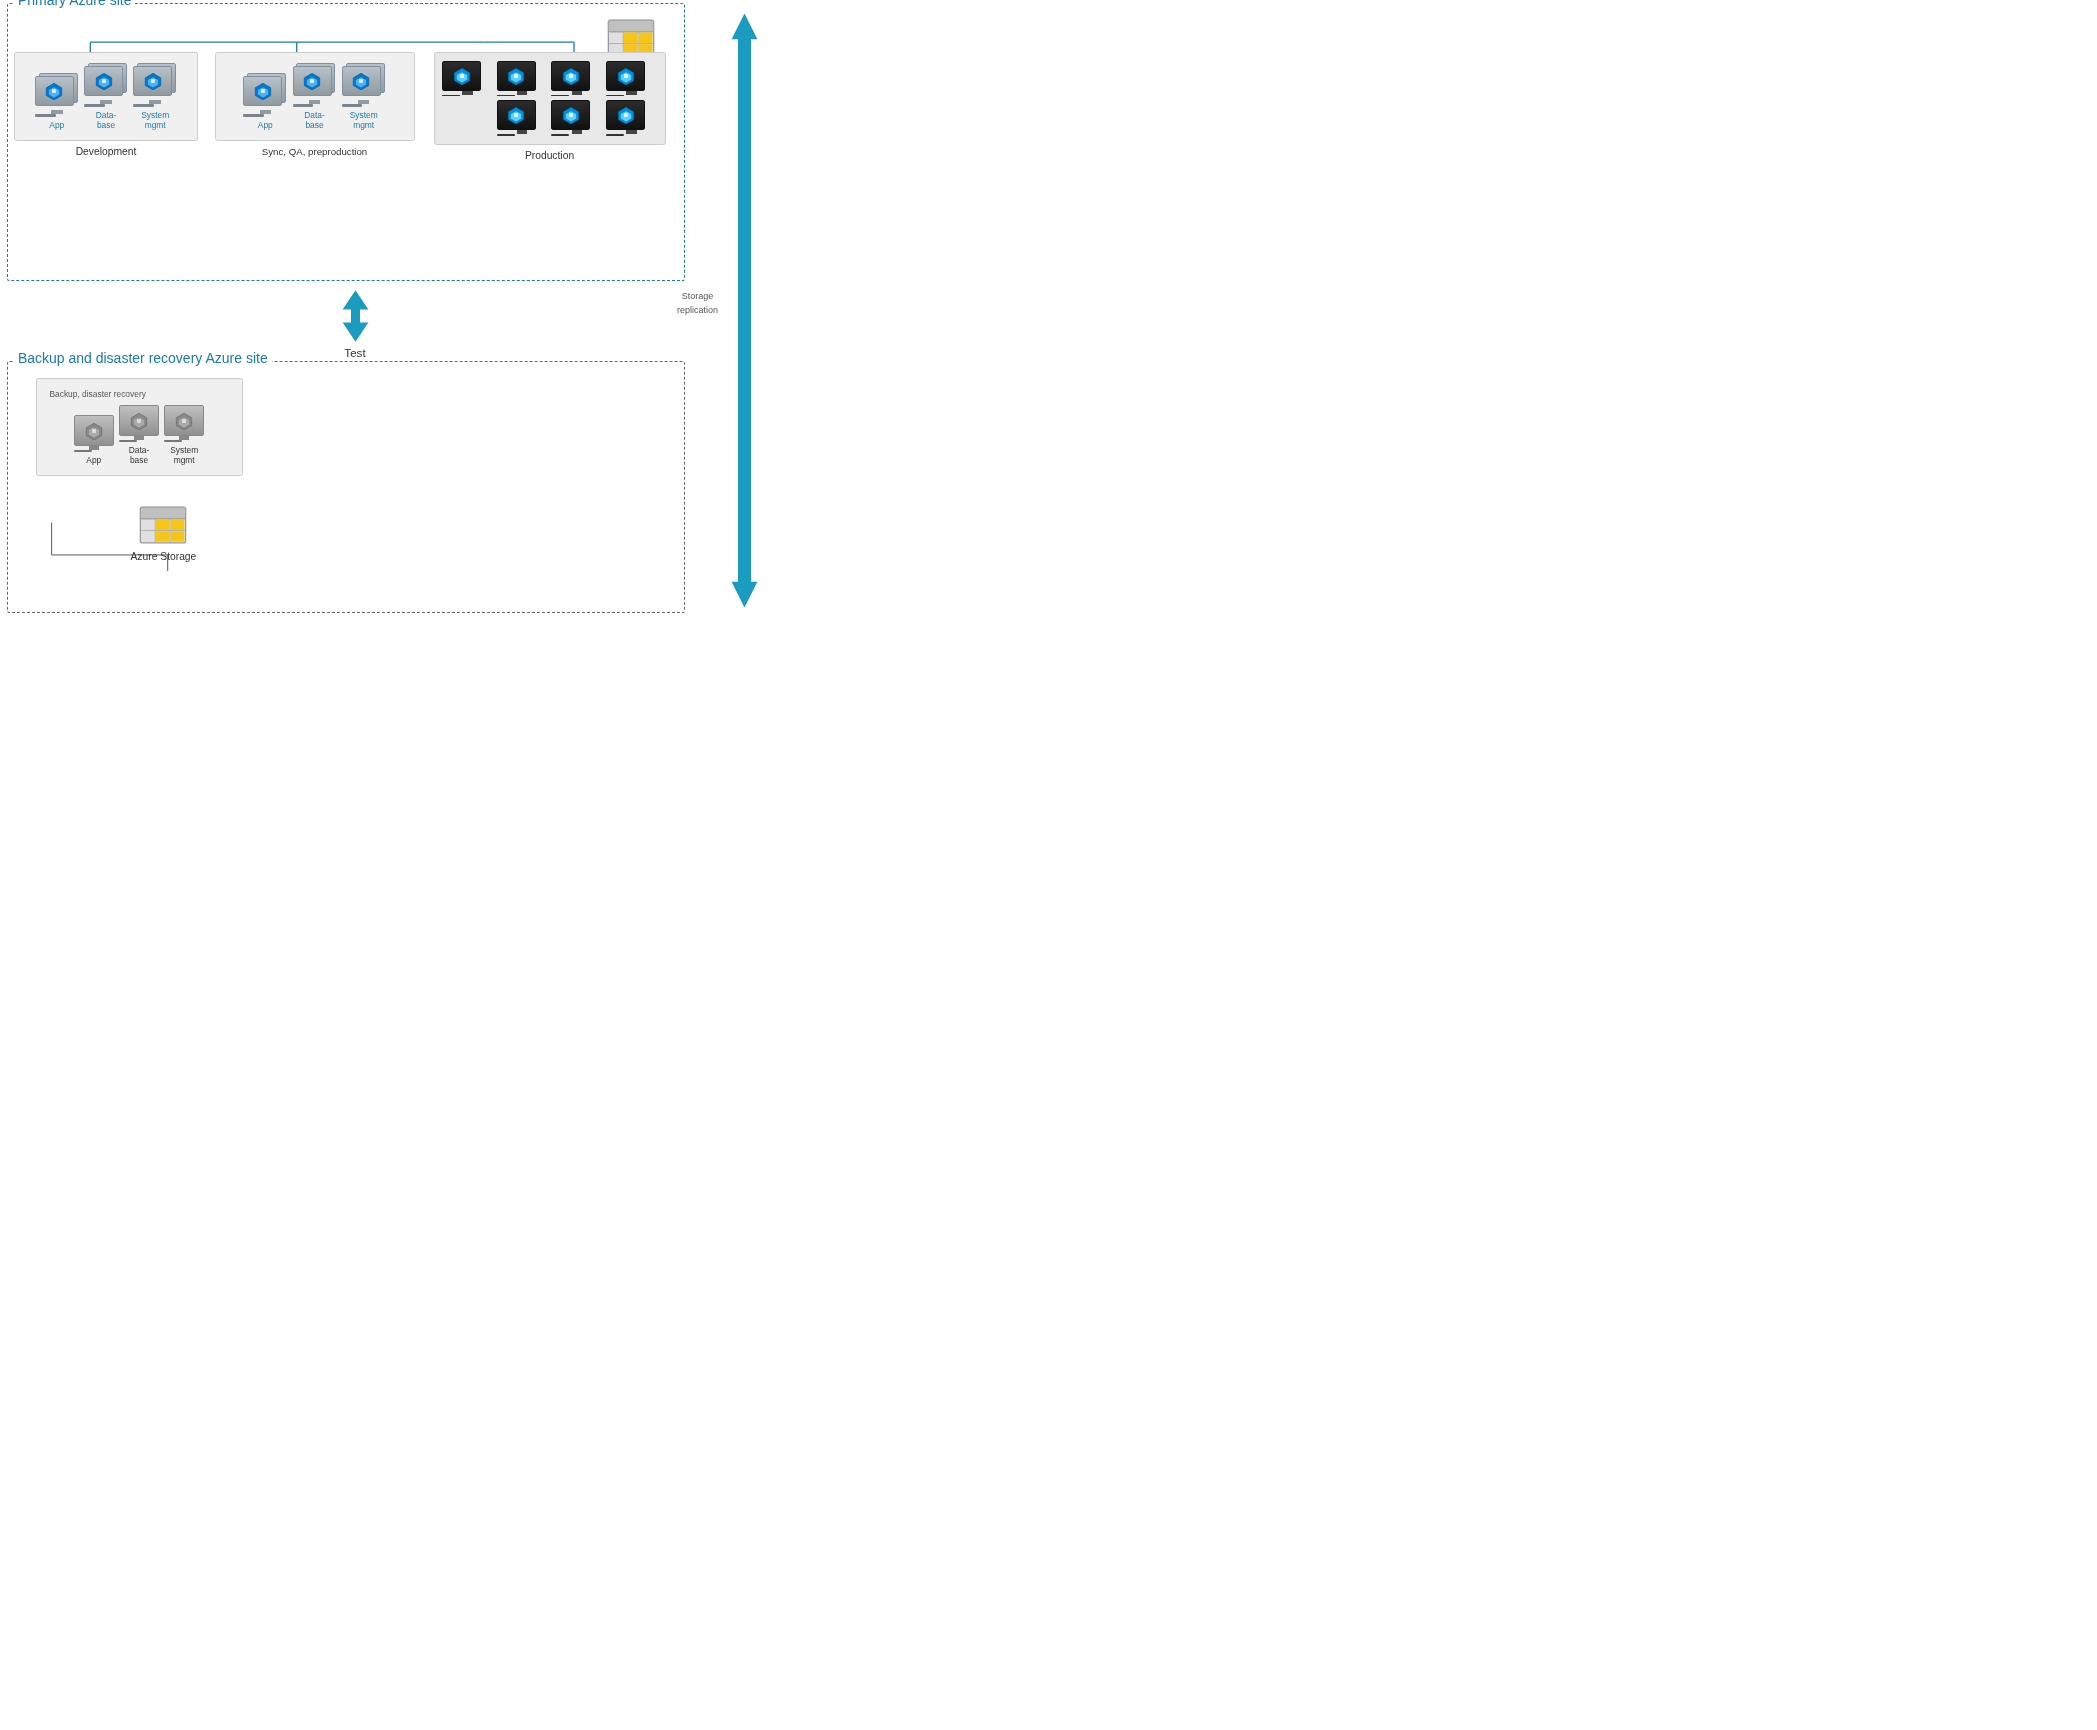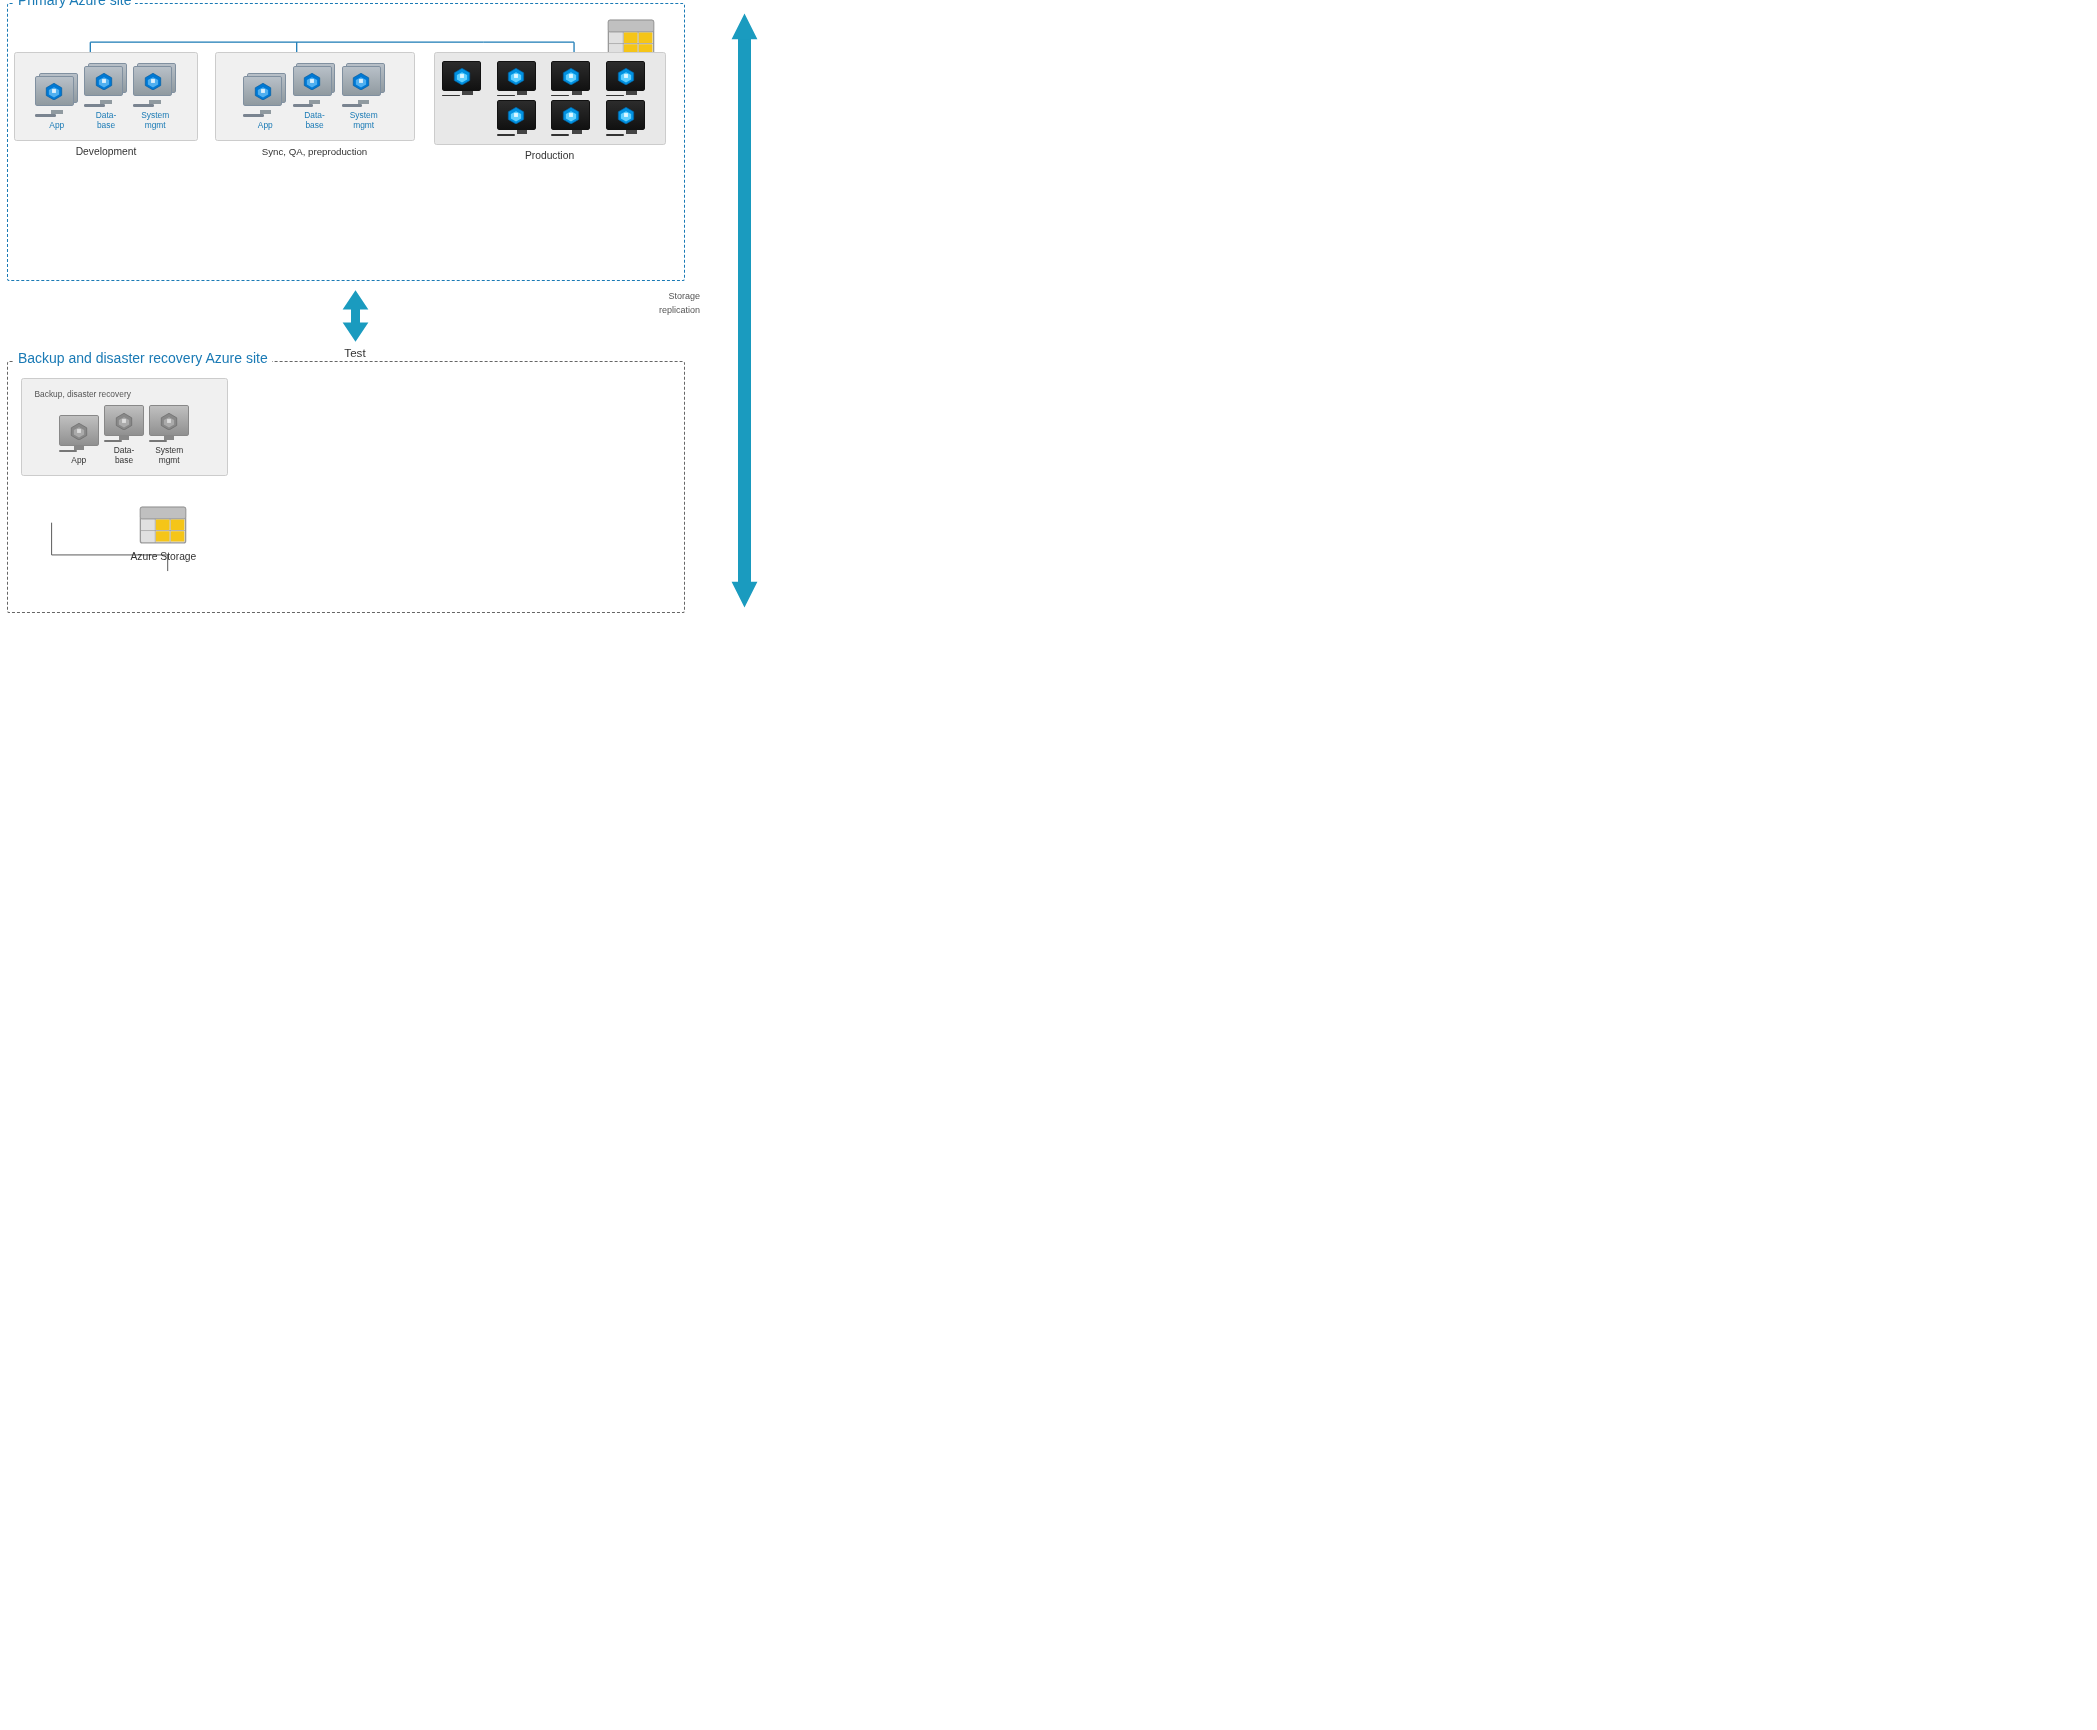--- a/index.html
+++ b/index.html
@@ -366,29 +366,29 @@
       <svg width="45" height="58" viewBox="0 0 70 90">
 
         <polygon points="35,5 55,35 42,35 42,55 28,55 28,35 15,35" fill="#1a9bbf"></polygon>
 
         <polygon points="35,85 15,55 28,55 28,35 42,35 42,55 55,55" fill="#1a9bbf"></polygon>
       </svg>
       <span style="font-size:11.6px; color:#333; margin-top:1.3px;">Test</span>
     </div>
   </div>
 
-  <div style="position:absolute; top:290px; right:74px; text-align:right; font-size:9px; color:#555; line-height:1.5;">
+  <div style="position:absolute; top:290px; right:56px; text-align:center; font-size:9px; color:#555; line-height:1.5;">
     <span>Storage</span><br>
     <span>replication</span>
   </div>
 
   <div class="backup-site">
     <span class="site-label-backup">Backup and disaster recovery Azure site</span>
 
-    <div style="position:absolute; top:16px; left:13px; width:207px;">
+    <div style="position:absolute; top:16px; left:28px; width:207px;">
       <div class="group-box">
         <div style="font-size:8.4px;color:#555;margin-bottom:6.5px; text-align:left;">Backup, disaster recovery</div>
         <div class="vm-row">
 
           <div class="vm-stack">
             <div style="width:40px;height:31px;background:linear-gradient(to bottom,#c0c0c0,#909090);border-radius:1.9px;border:1px solid #888;display:flex;align-items:center;justify-content:center;">
               <svg width="18" height="18" viewBox="0 0 28 28">
                   <polygon points="14,2 26,9 26,21 14,28 2,21 2,9" fill="#888" stroke="#666" stroke-width="1"></polygon>
                   <polygon points="14,8 22,12.5 22,19.5 14,24 6,19.5 6,12.5" fill="#aaa"></polygon>
                   <rect x="11" y="11" width="6" height="6" fill="white" opacity="0.6"></rect>

